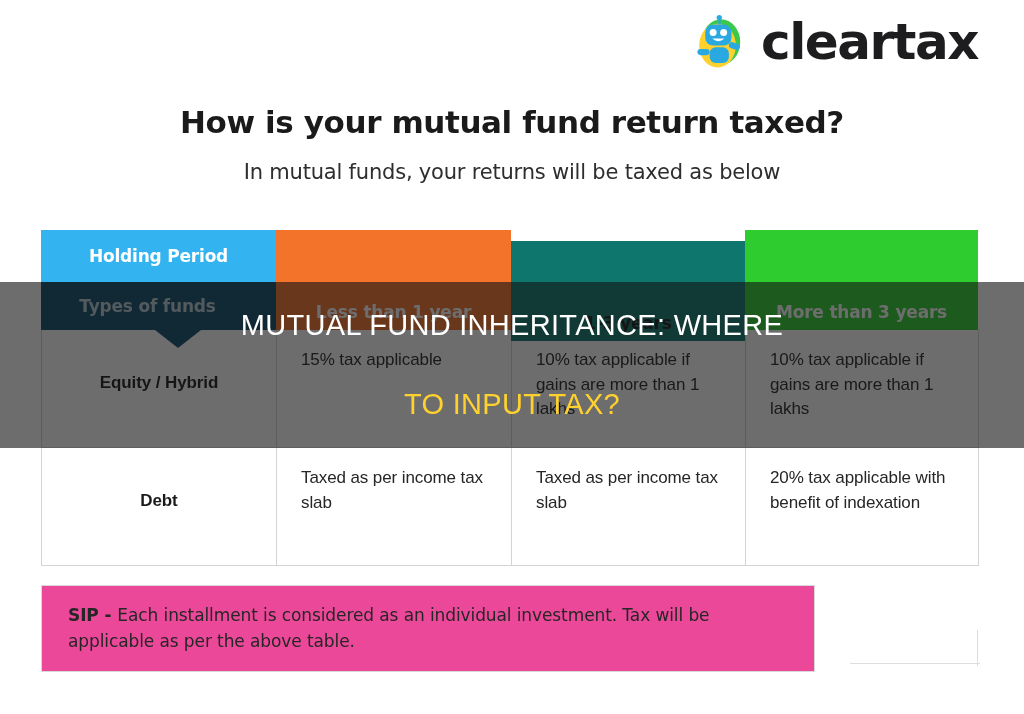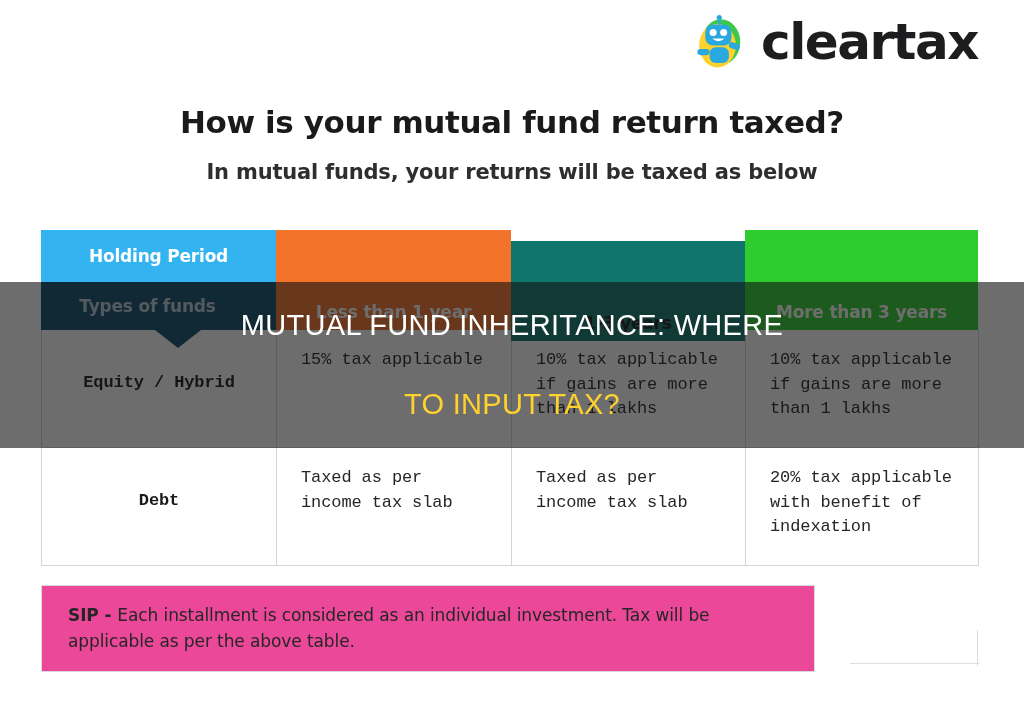--- a/index.html
+++ b/index.html
@@ -52,21 +52,21 @@
     letter-spacing: -0.4px;
   }
   .subhead {
     position: absolute;
     top: 160px;
     left: 0;
     width: 1024px;
     text-align: center;
     font-family: "DejaVu Sans", sans-serif;
     font-size: 21px;
-    font-weight: 700;
+    font-weight: 400;
     color: #2e2e2e;
     letter-spacing: -0.2px;
   }
 
   
   .table {
     position: absolute;
     left: 41px;
     top: 230px;
     width: 937px;
@@ -139,21 +139,21 @@
     font-size: 17px; font-weight: 700; color: #b9ccd6;
     letter-spacing: -0.2px;
   }
 
   
   .brow { background: #ffffff; border-left: 1px solid #d4d4d4; }
   .bcell {
     border-right: 1px solid #d4d4d4;
     border-bottom: 1px solid #d4d4d4;
     padding: 18px 24px 28px 24px;
-    font-family: Liberation Mono, monospace;
+    font-family: Liberation Sans, sans-serif;
     font-size: 17px;
     color: #262626;
     line-height: 1.45;
     letter-spacing: -0.1px;
   }
   .bcell.label {
     display: flex; align-items: center; justify-content: center;
     font-weight: 700; font-size: 17px; color: #1a1a1a;
     text-align: right;
   }

